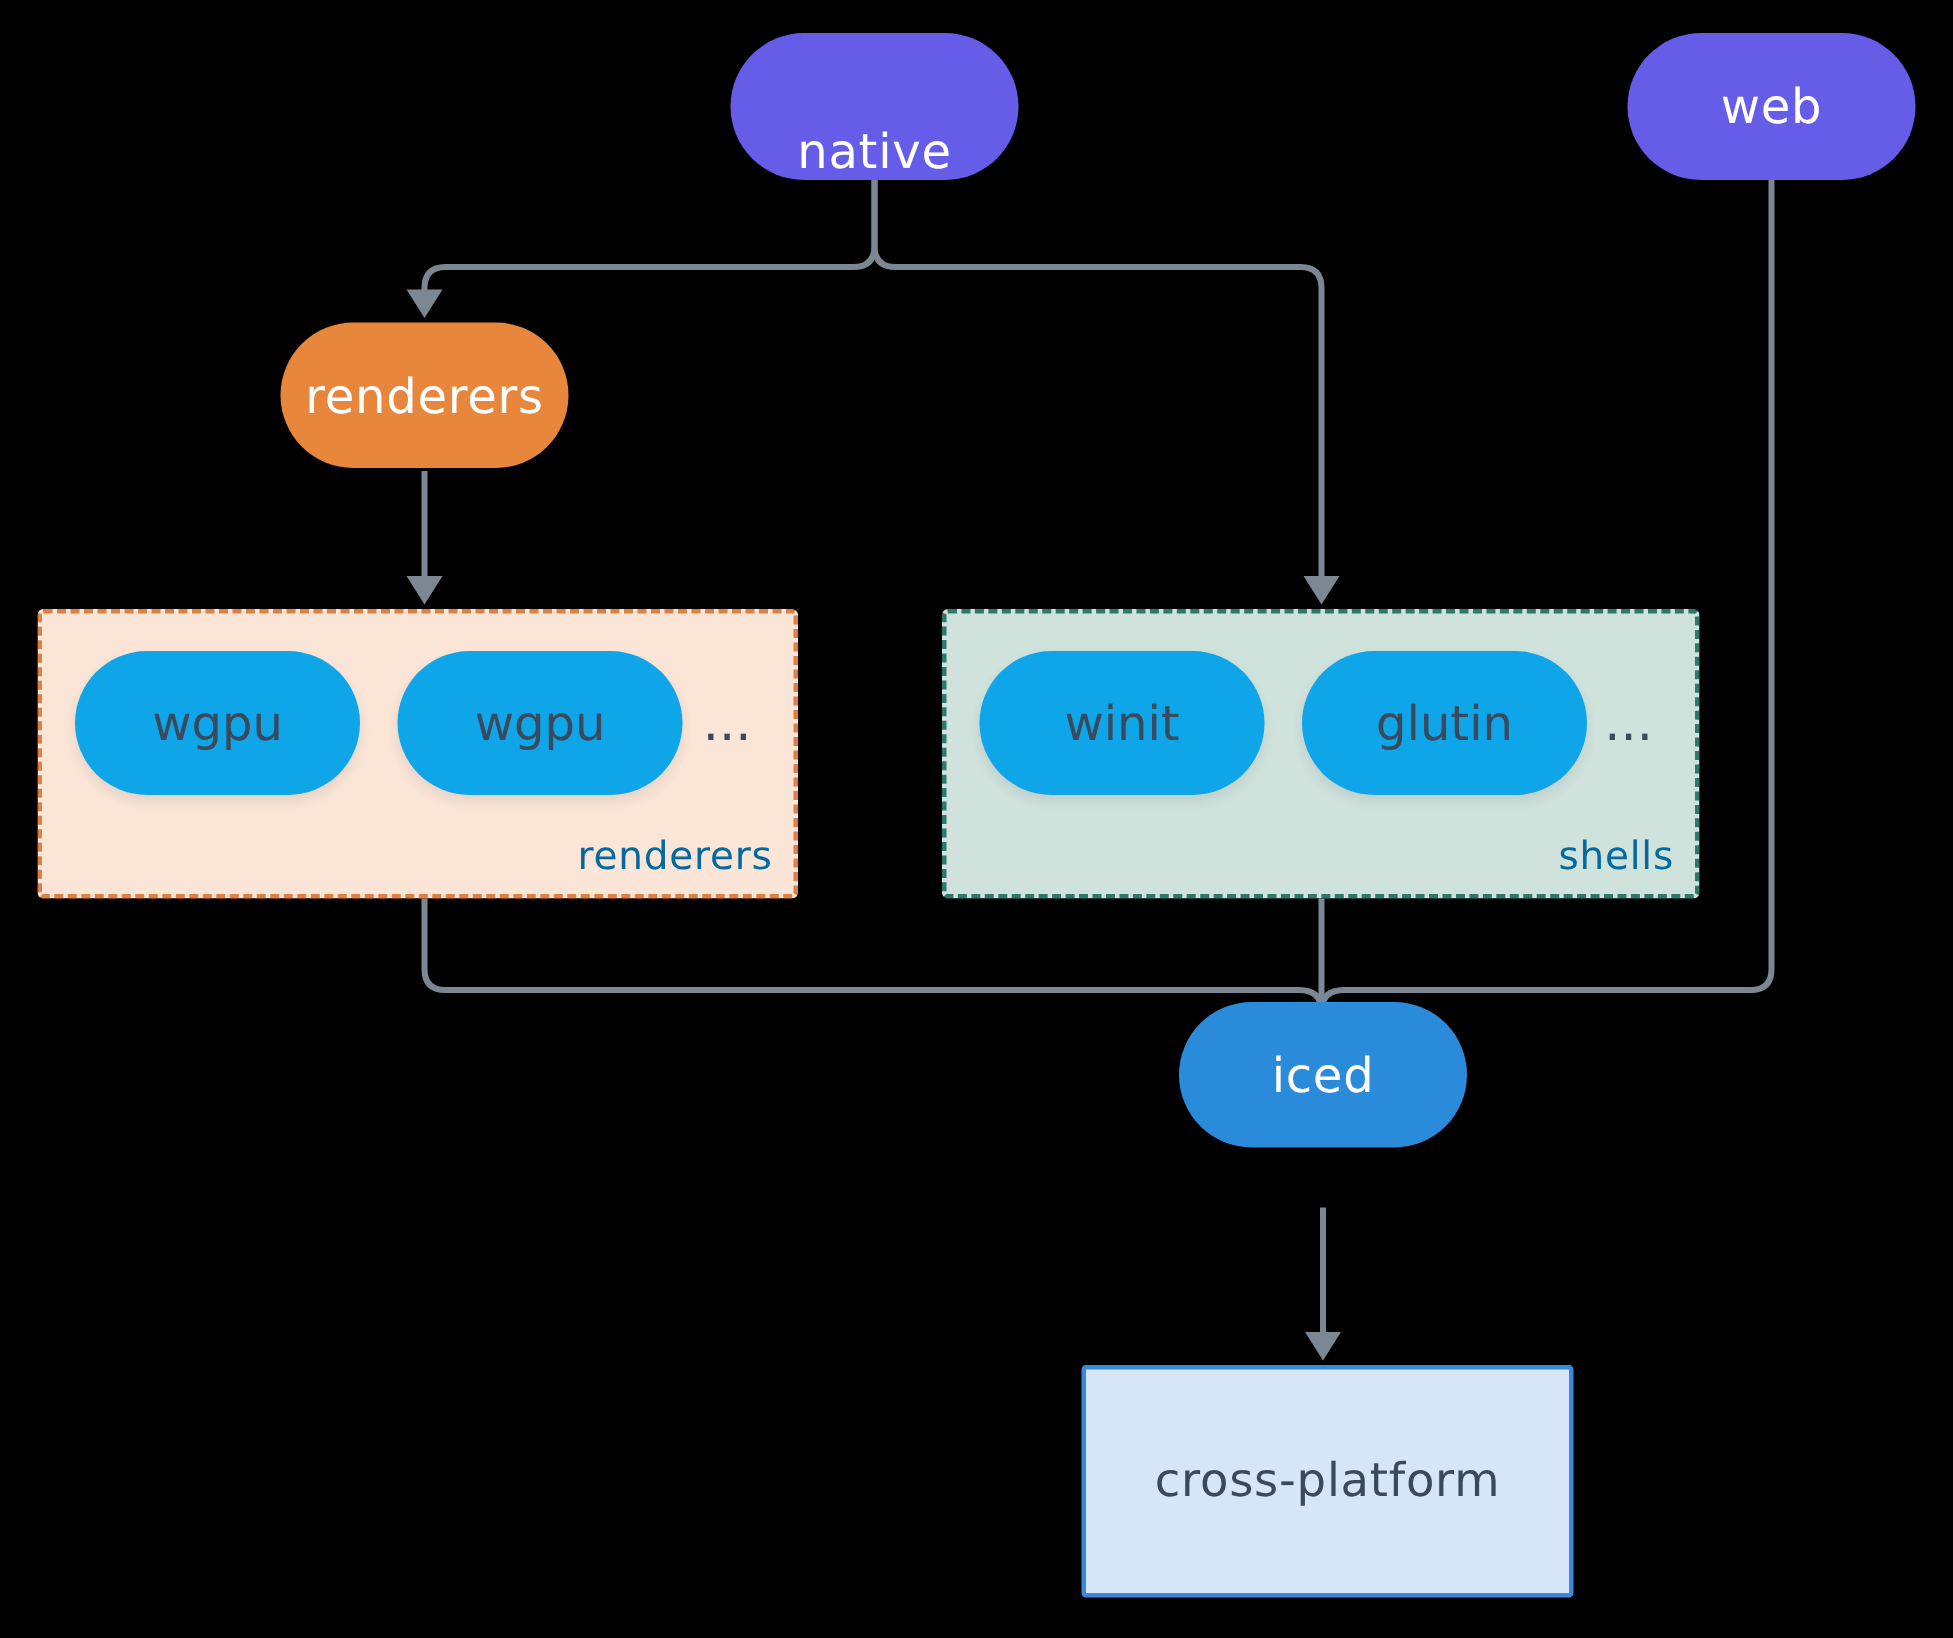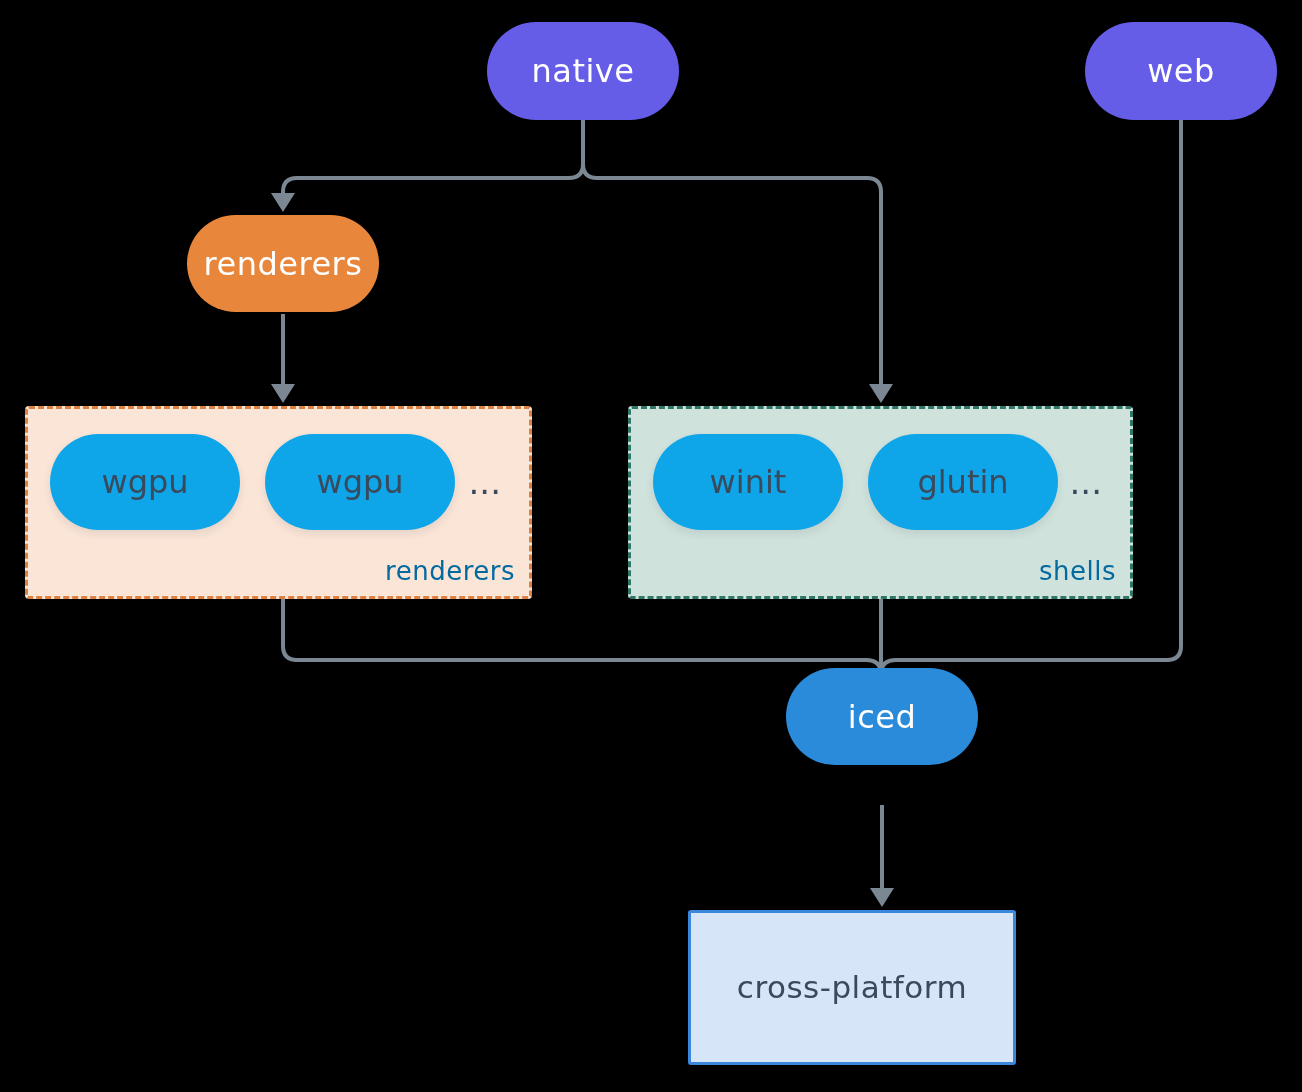--- a/index.html
+++ b/index.html
@@ -7,21 +7,21 @@
     position:relative;width:1302px;height:1092px;background:#000;overflow:hidden;
     font-family:"DejaVu Sans","Liberation Sans",sans-serif;
   }
   .edges{position:absolute;left:0;top:0;width:1302px;height:1092px;}
   .edges path.line{fill:none;stroke:#7B8894;stroke-width:4;}
   .edges path.head{fill:#7B8894;stroke:none;}
   .pill{
     position:absolute;display:flex;align-items:center;justify-content:center;
     border-radius:999px;font-size:32px;letter-spacing:0.5px;
   }
-  .pill-native{left:487px;top:22px;width:192px;height:98px;background:#655CE8;color:#fff;}
+  .pill-native{left:487px;top:22px;width:192px;height:98px;background:#655CE8;color:#fff;align-items:flex-end;}
   .pill-web{left:1085px;top:22px;width:192px;height:98px;background:#655CE8;color:#fff;}
   .pill-graphics{left:187px;top:215px;width:192px;height:97px;background:#E8873B;color:#fff;}
   .pill-iced{left:786px;top:668px;width:192px;height:97px;background:#2B8BDB;color:#fff;}
   .group{
     position:absolute;border:3px dashed;border-radius:4px;box-sizing:border-box;
   }
   .group-renderers{left:25px;top:406px;width:507px;height:193px;background:#FAE5D7;border-color:#DD8040;}
   .group-shells{left:628px;top:406px;width:505px;height:193px;background:#D0E2DC;border-color:#2F7768;}
   .white-pill{
     position:absolute;display:flex;align-items:center;justify-content:center;
@@ -31,21 +31,21 @@
   .wp-1{left:22px;top:25px;}
   .wp-2{left:237px;top:25px;}
   .ellipsis{
     position:absolute;right:28px;top:25px;height:96px;display:flex;align-items:center;
     color:#3A4A5C;font-size:34px;
   }
   .group-label{
     position:absolute;right:14px;bottom:10px;color:#0369a1;font-size:26px;letter-spacing:0.5px;
   }
   .appbox{
-    position:absolute;left:688px;top:910px;width:328px;height:155px;box-sizing:border-box;
+    position:absolute;left:721px;top:910px;width:328px;height:155px;box-sizing:border-box;
     background:#D6E6F8;border:3px solid #3B87DB;border-radius:3px;
     display:flex;flex-direction:column;align-items:center;justify-content:center;
     color:#3A4A5C;font-size:31px;line-height:47px;letter-spacing:0.5px;
   }
 </style>
 </head>
 <body>
 
 <div class="canvas">
 

